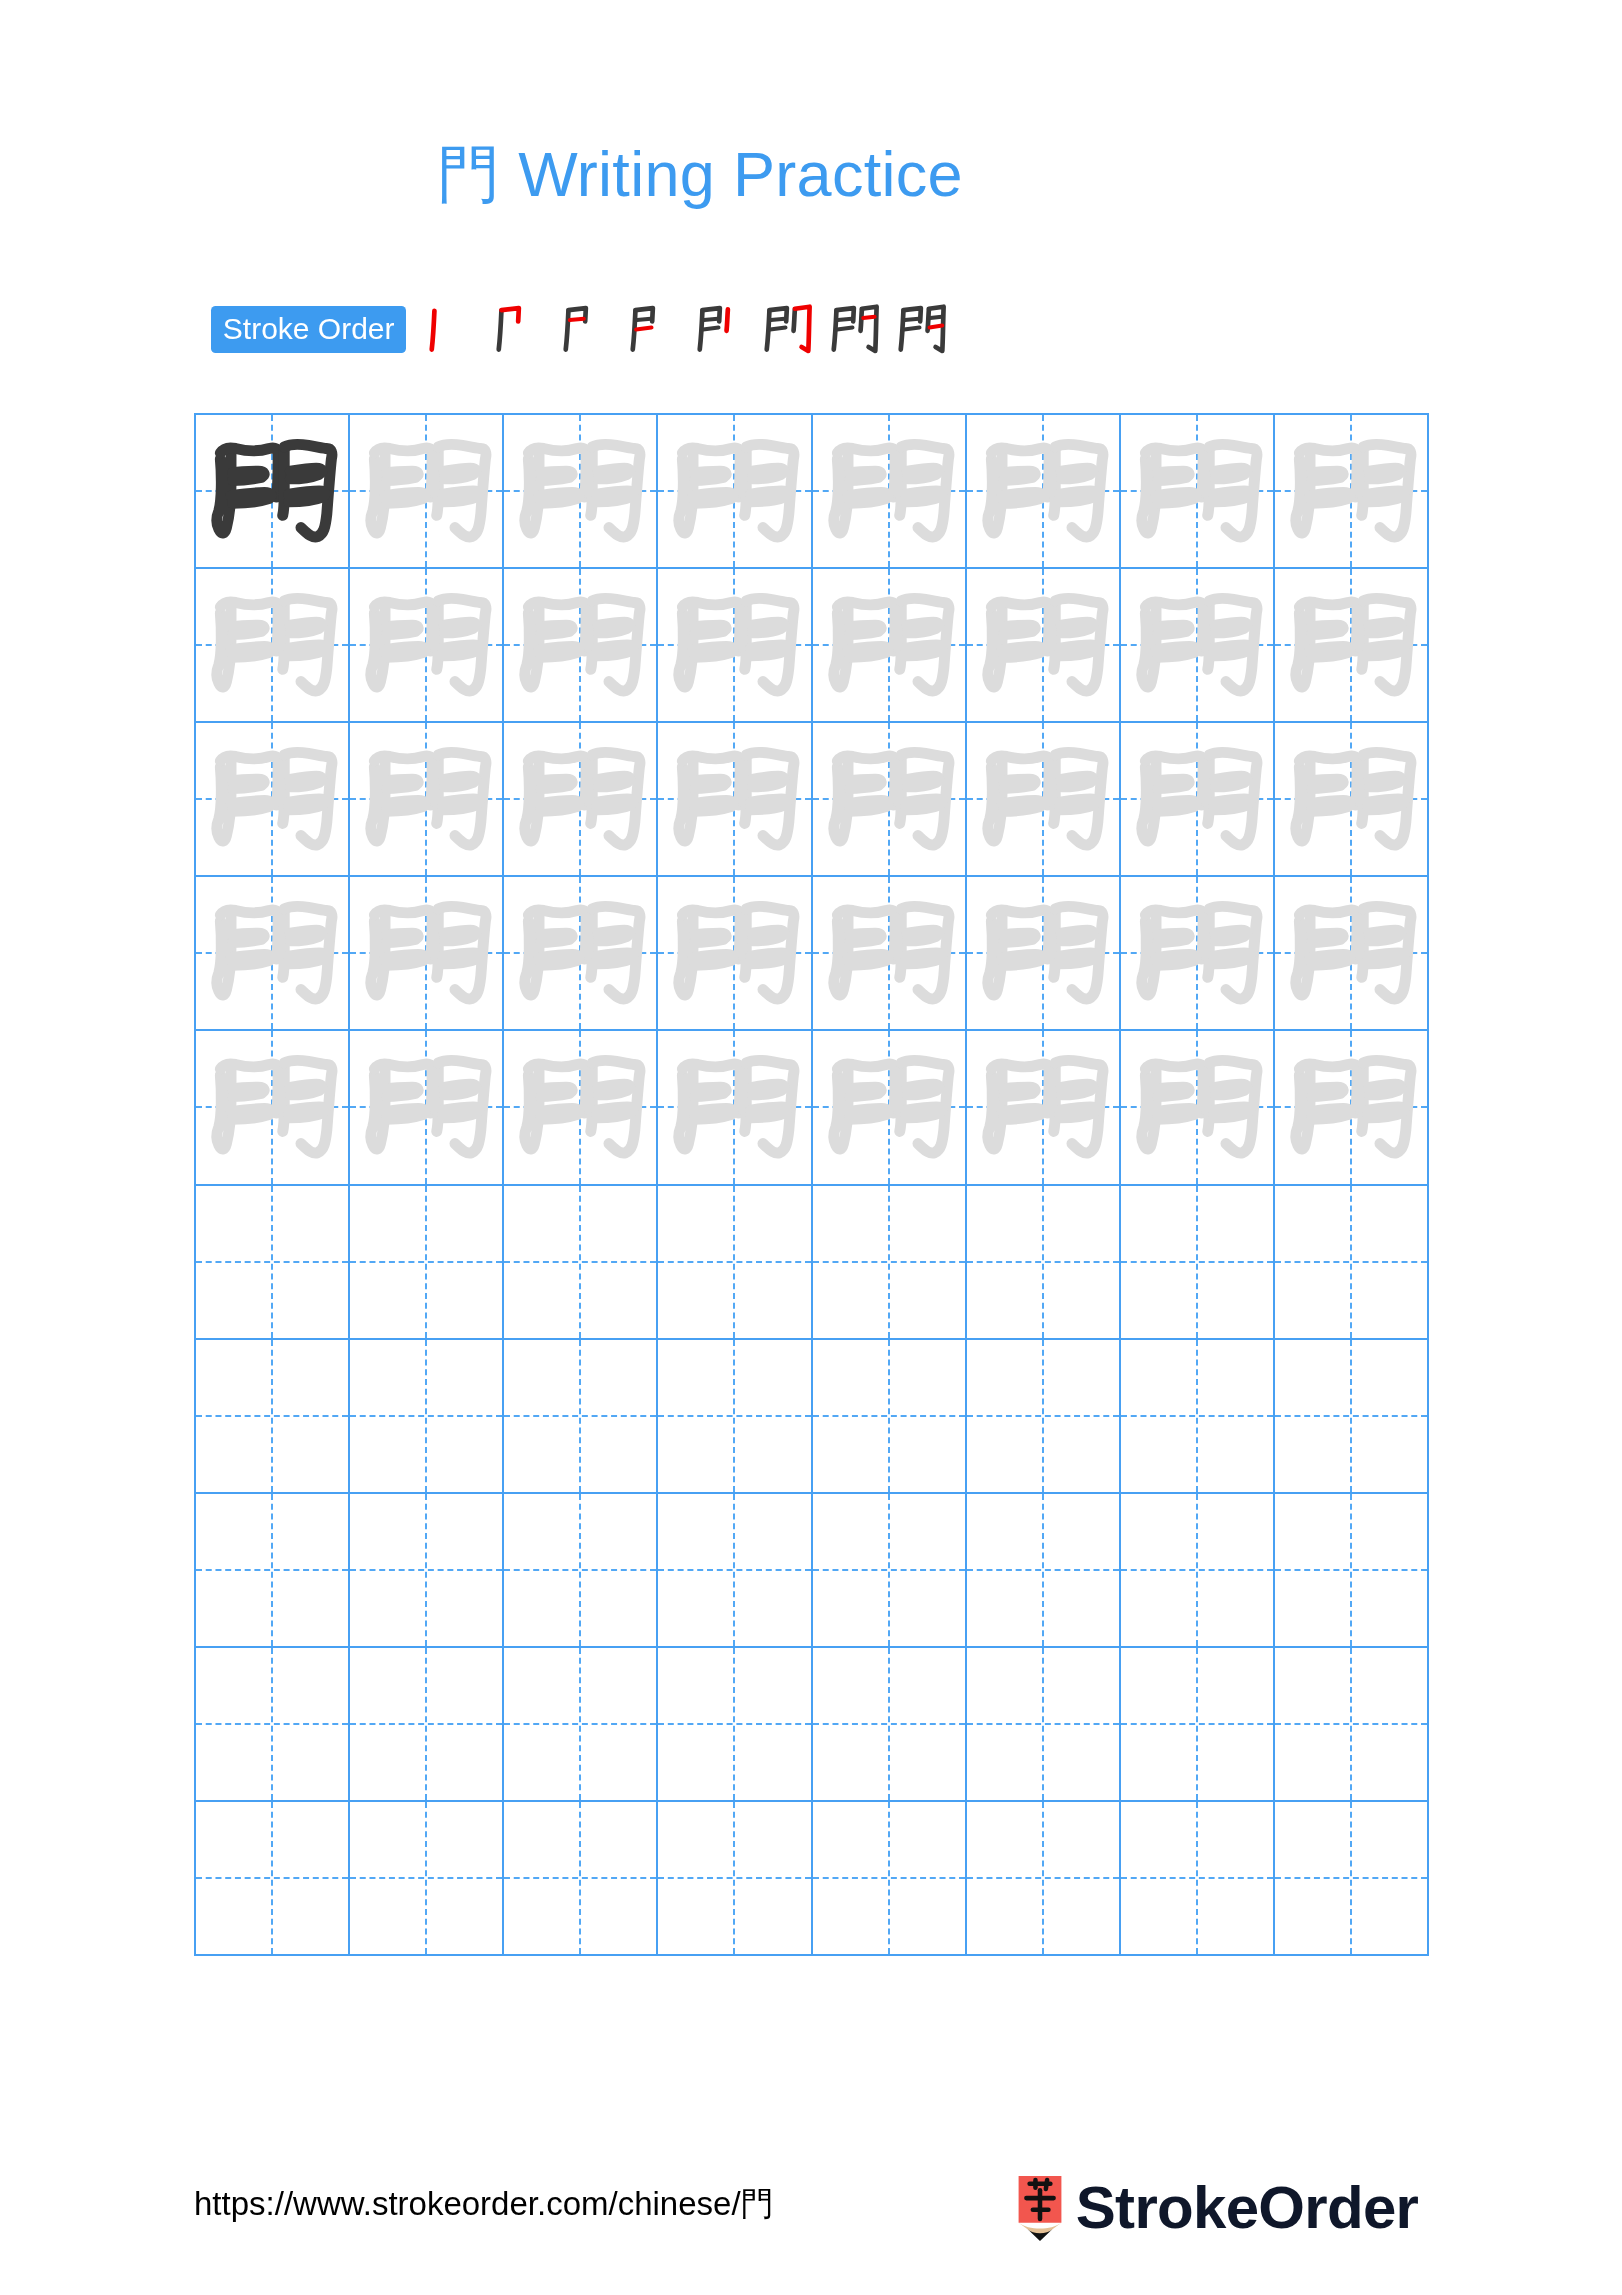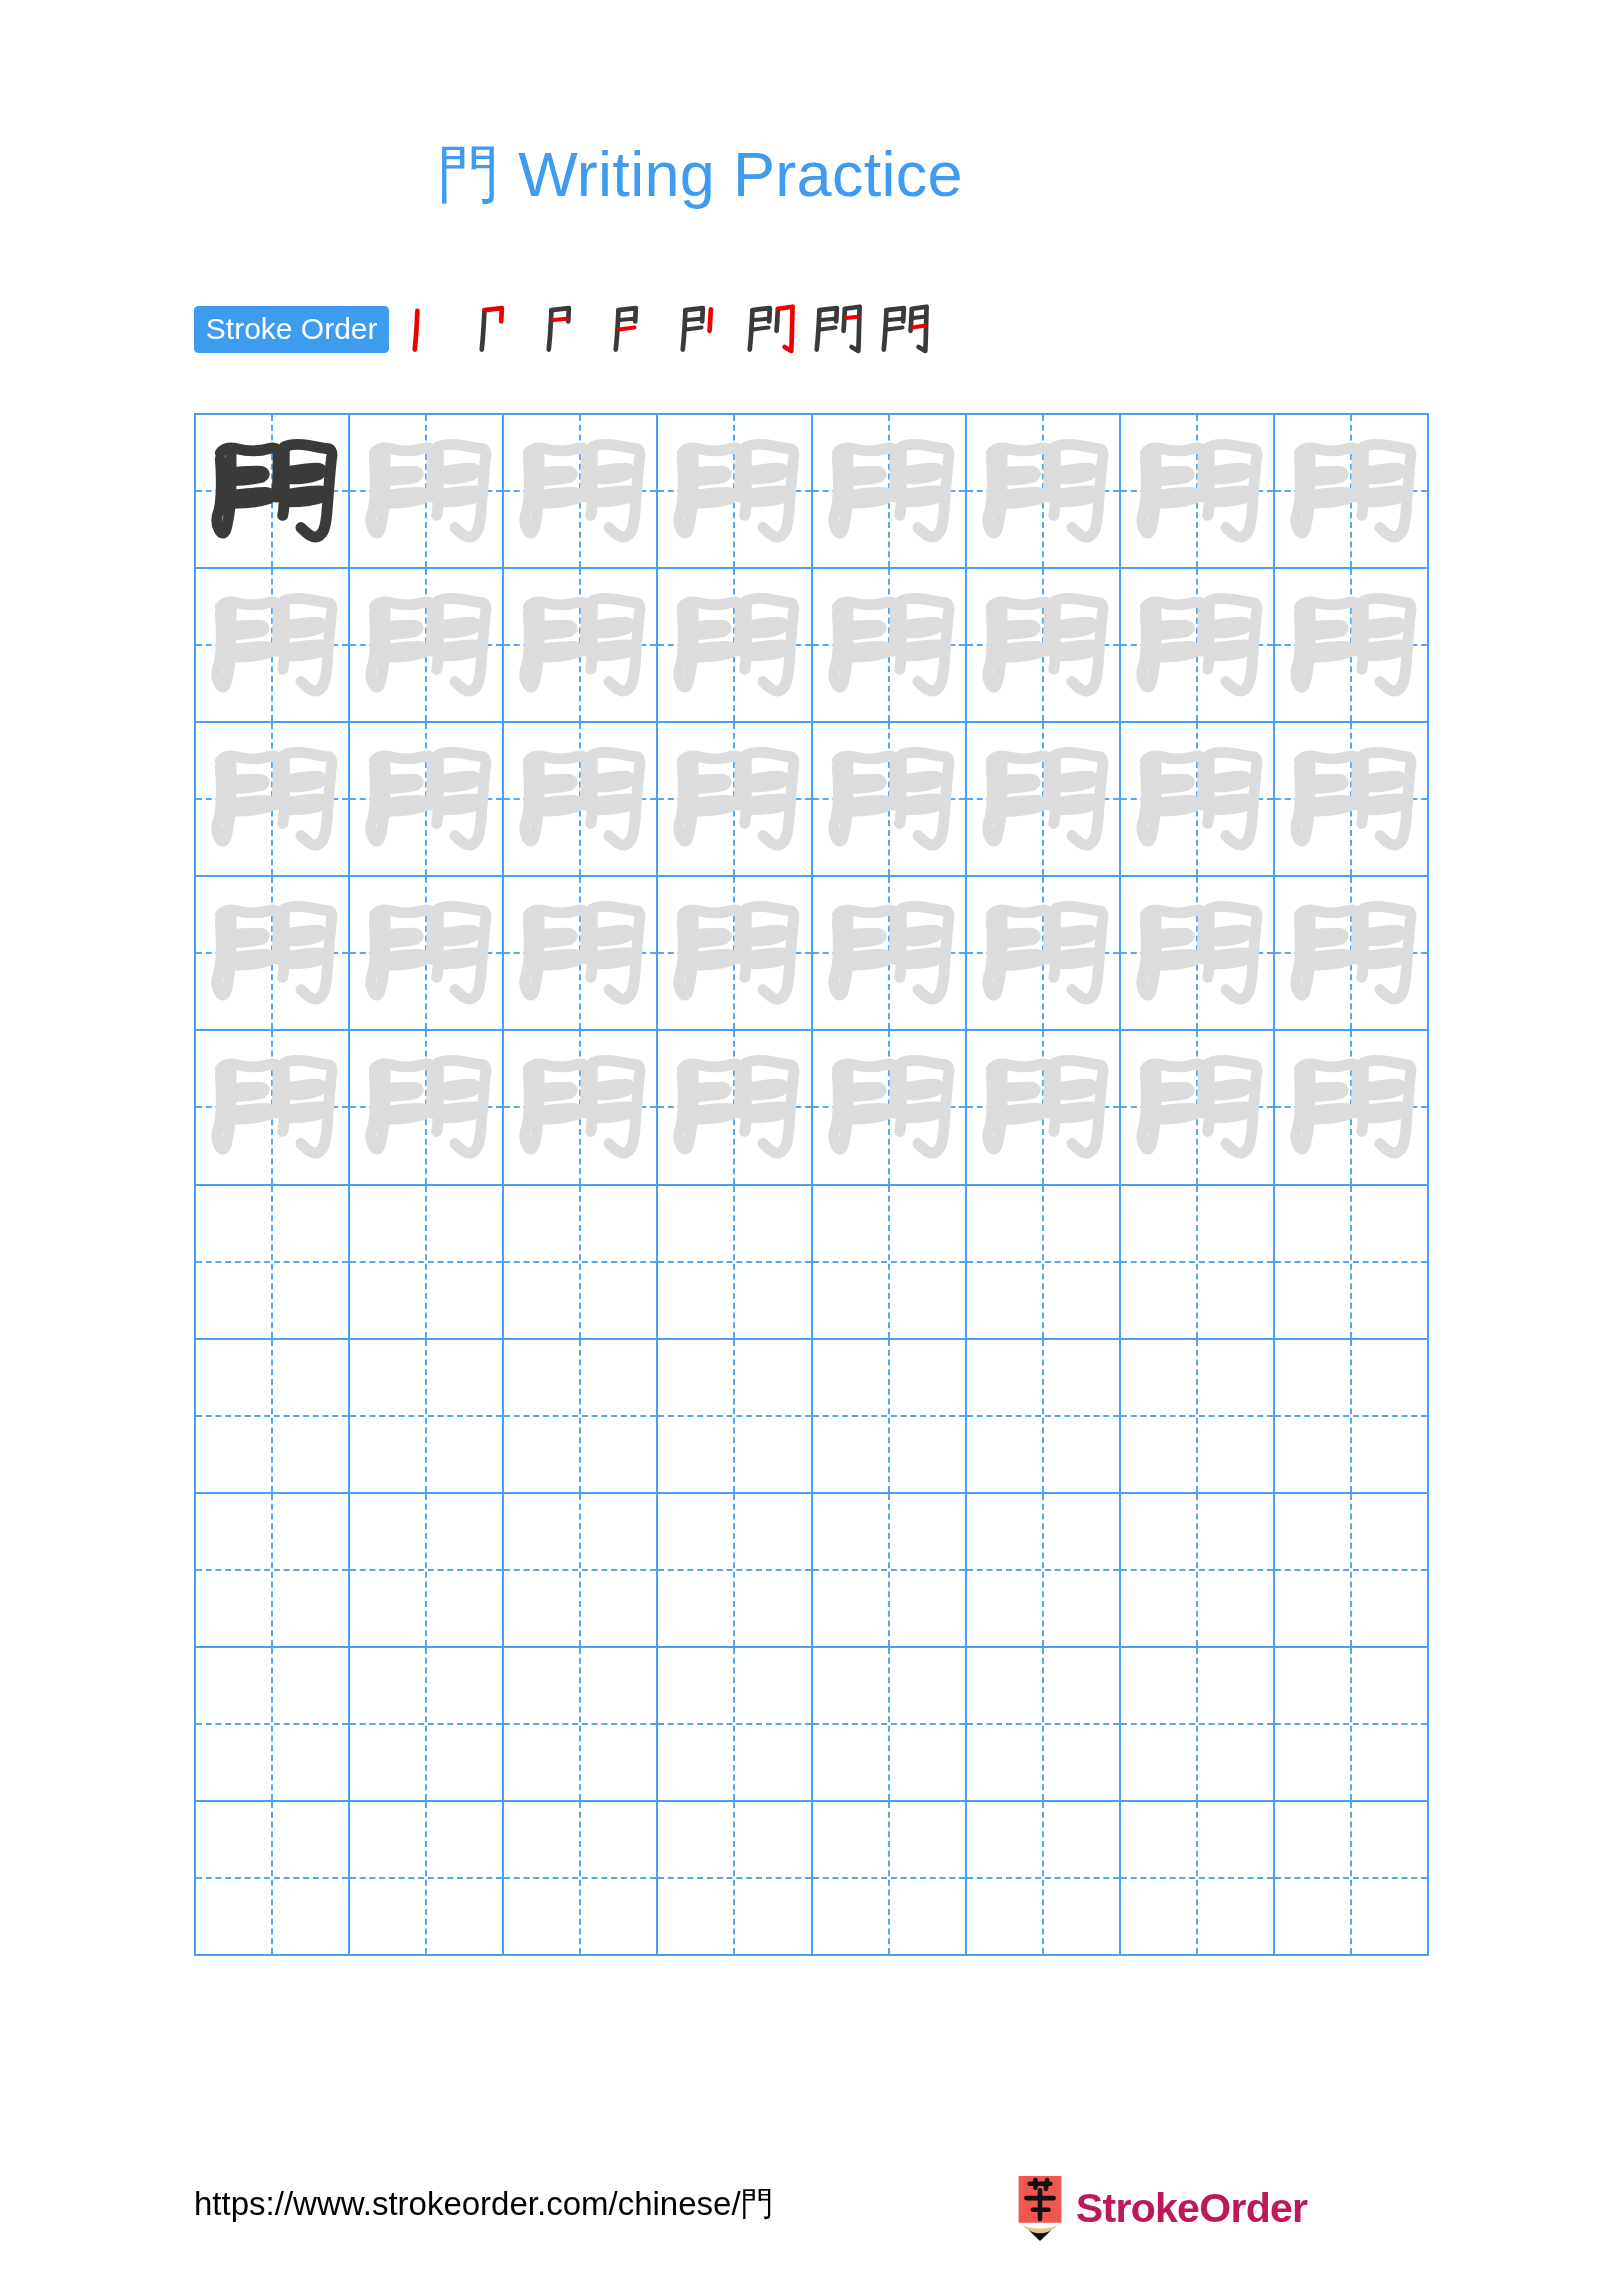--- a/index.html
+++ b/index.html
@@ -43,20 +43,21 @@
   }
   .stroke-order-badge {
     background: #3d9bf0;
     color: #ffffff;
     font-size: 30px;
     line-height: 1;
     padding: 7.9px 11.8px 9.2px 11.8px;
     border-radius: 4.6px;
     white-space: nowrap;
     font-weight: 400;
+    margin-left: 17px;
   }
   .stroke-steps {
     display: flex;
     align-items: center;
     margin-left: 10.5px;
   }
   .stroke-step {
     width: 67px;
     height: 67px;
     position: relative;
@@ -148,22 +149,22 @@
     height: 72px;
   }
   .brand-logo {
     width: 48px;
     height: 65px;
     flex: 0 0 auto;
     margin-right: 11.8px;
   }
   .brand-logo svg { display:block; width:48px; height:65px; }
   .brand-name {
-    color: #be185d;
-    font-size: 41px;
+    color: #0f172a;
+    font-size: 60px;
     font-weight: bold;
     letter-spacing: -0.7px;
     line-height: 1;
     white-space: nowrap;
   }
 </style>
 </head>
 <body>
 
 <h1 class="page-title">門 Writing Practice</h1>

